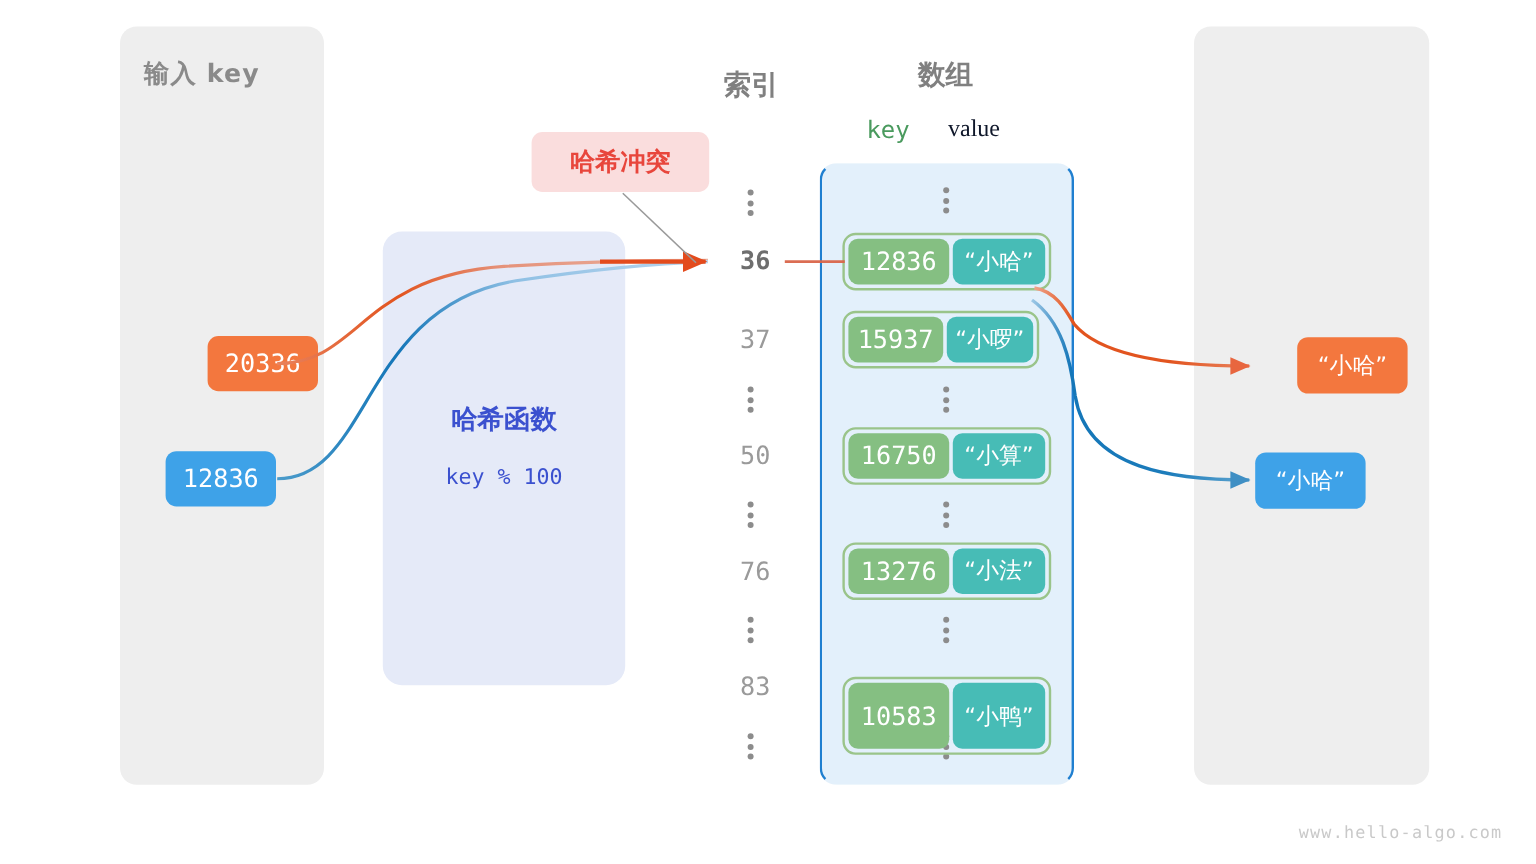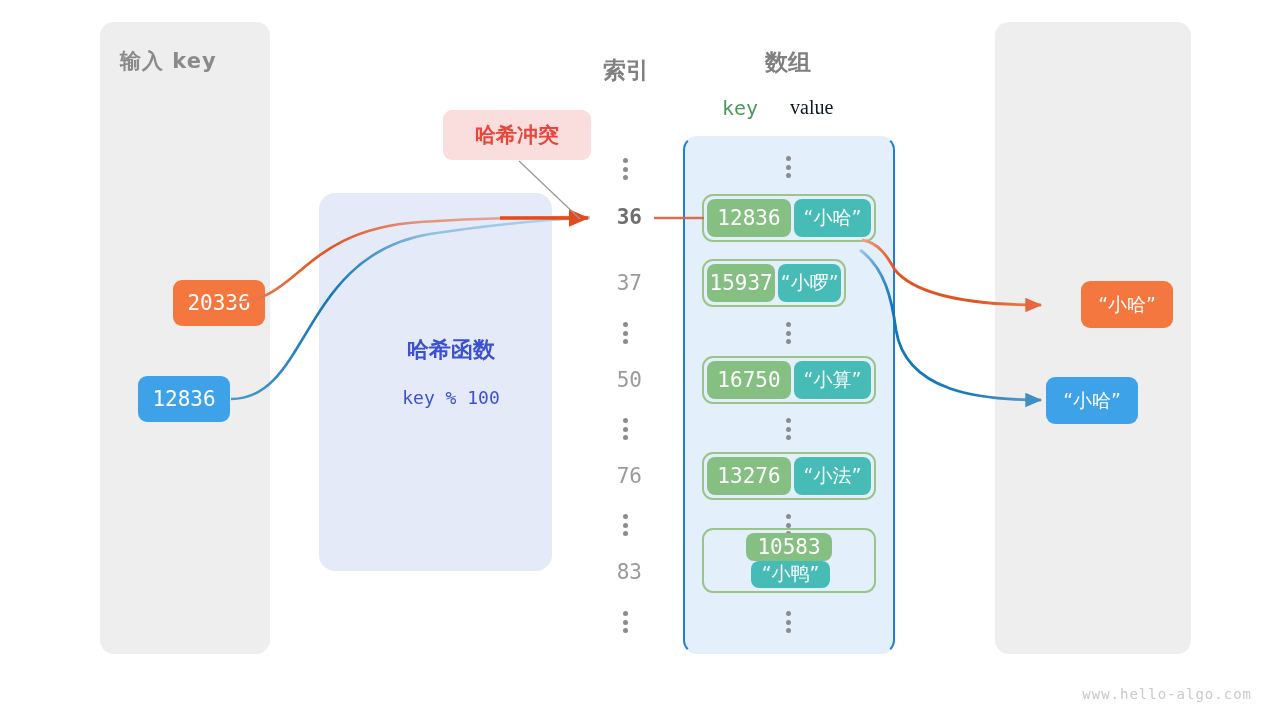--- a/index.html
+++ b/index.html
@@ -67,21 +67,20 @@
 
   
   .hash-box {
     position: absolute;
     background: #e5eaf8;
     border-radius: 16px;
     display: flex;
     flex-direction: column;
     align-items: center;
     justify-content: flex-start;
-    padding-left: 31px;
   }
   .hash-title {
     color: #3b51cf;
     font-size: 22px;
     font-weight: bold;
     white-space: nowrap;
   }
   .hash-formula {
     color: #3b51cf;
     font-family: "DejaVu Sans Mono", "Liberation Mono", monospace;
@@ -285,36 +284,36 @@
       <i></i>
       <i></i>
       <i></i>
     </div>
 
   <div class="entry" style="left:702px; top:194px; width:174px; height:48px;">
     <div class="cell key" style="width:86px;">12836</div>
     <div class="cell val" style="width:79px;">“小哈”</div>
   </div>
 
-  <div class="entry" style="left:702px; top:259px; width:144px; height:48px;">
+  <div class="entry" style="left:702px; top:259px; width:164px; height:48px;">
     <div class="cell key" style="width:86px;">15937</div>
     <div class="cell val" style="width:79px;">“小啰”</div>
   </div>
 
   <div class="entry" style="left:702px; top:356px; width:174px; height:48px;">
     <div class="cell key" style="width:86px;text-align:center;">16750</div>
     <div class="cell val" style="width:79px;">“小算”</div>
   </div>
 
   <div class="entry" style="left:702px; top:452px; width:174px; height:48px;">
     <div class="cell key" style="width:86px;">13276</div>
     <div class="cell val" style="width:79px;">“小法”</div>
   </div>
 
-  <div class="entry" style="left:702px; top:528px; width:174px; height:65px;flex-direction:column;">
+  <div class="entry" style="left:702px; top:564px; width:174px; height:65px;">
     <div class="cell key" style="width:86px;">10583</div>
     <div class="cell val" style="width:79px;">“小鸭”</div>
   </div>
 
   <div class="panel" style="left:995px; top:22px; width:196px; height:632px;"></div>
 
   <div class="pill orange cjk" style="left:1046px; top:281px; width:92px; height:47px;">“小哈”</div>
   <div class="pill blue cjk" style="left:1046px; top:377px; width:92px; height:47px;">“小哈”</div>
 
   <svg class="overlay" viewBox="0 0 1280 720">

